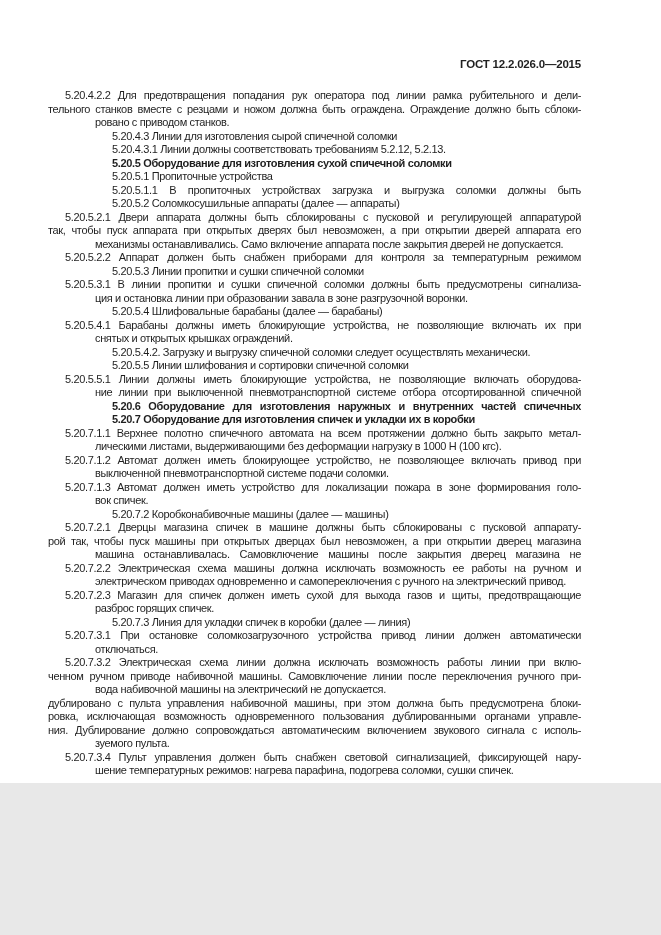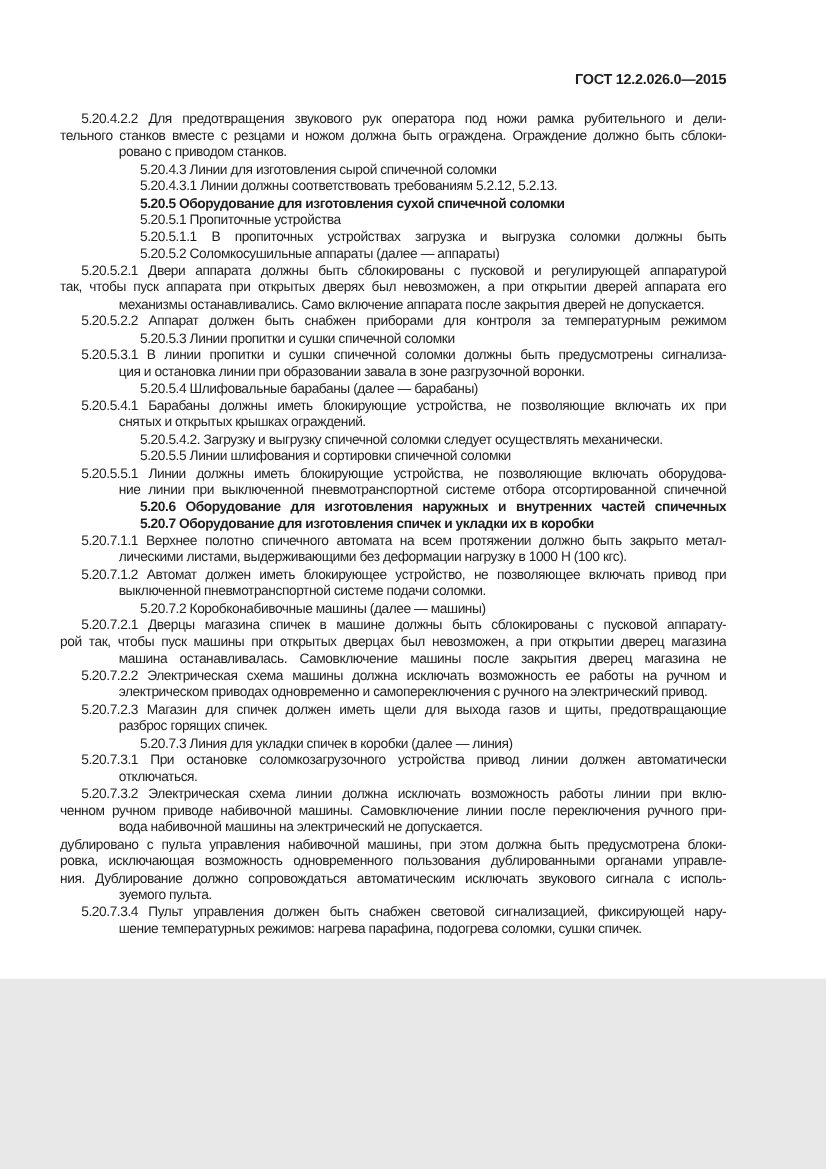--- a/index.html
+++ b/index.html
@@ -52,21 +52,21 @@
 </style>
 </head>
 <body>
 
 <div class="page">
   <div class="header">
     <span>ГОСТ 12.2.026.0—2015</span>
   </div>
   <div class="doc-body" id="doc-body">
       <div class="para">
-        <div class="line first">5.20.4.2.2 Для предотвращения звукового рук оператора под ножи рамка рубительного и дели-</div>
+        <div class="line first">5.20.4.2.2 Для предотвращения попадания рук оператора под линии рамка рубительного и дели-</div>
         <div class="line">тельного станков вместе с резцами и ножом должна быть ограждена. Ограждение должно быть сблоки-</div>
         <div class="line last">ровано с приводом станков.</div>
       </div>
       <div class="para">
         <div class="line first last">5.20.4.3 Линии для изготовления сырой спичечной соломки</div>
       </div>
       <div class="para">
         <div class="line first last">5.20.4.3.1 Линии должны соответствовать требованиям 5.2.12, 5.2.13.</div>
       </div>
       <div class="para bold">
@@ -121,51 +121,55 @@
       </div>
       <div class="para">
         <div class="line first">5.20.7.1.1 Верхнее полотно спичечного автомата на всем протяжении должно быть закрыто метал-</div>
         <div class="line last">лическими листами, выдерживающими без деформации нагрузку в 1000 Н (100 кгс).</div>
       </div>
       <div class="para">
         <div class="line first">5.20.7.1.2 Автомат должен иметь блокирующее устройство, не позволяющее включать привод при</div>
         <div class="line last">выключенной пневмотранспортной системе подачи соломки.</div>
       </div>
       <div class="para">
+        <div class="line first">5.20.7.1.3 Автомат должен иметь устройство для локализации пожара в зоне формирования голо-</div>
+        <div class="line last">вок спичек.</div>
+      </div>
+      <div class="para">
         <div class="line first last">5.20.7.2 Коробконабивочные машины (далее — машины)</div>
       </div>
       <div class="para">
         <div class="line first">5.20.7.2.1 Дверцы магазина спичек в машине должны быть сблокированы с пусковой аппарату-</div>
         <div class="line">рой так, чтобы пуск машины при открытых дверцах был невозможен, а при открытии дверец магазина</div>
         <div class="line last">машина останавливалась. Самовключение машины после закрытия дверец магазина не допускается.</div>
       </div>
       <div class="para">
         <div class="line first">5.20.7.2.2 Электрическая схема машины должна исключать возможность ее работы на ручном и</div>
         <div class="line last">электрическом приводах одновременно и самопереключения с ручного на электрический привод.</div>
       </div>
       <div class="para">
-        <div class="line first">5.20.7.2.3 Магазин для спичек должен иметь щели для выхода газов и щиты, предотвращающие</div>
+        <div class="line first">5.20.7.2.3 Магазин для спичек должен иметь сухой для выхода газов и щиты, предотвращающие</div>
         <div class="line last">разброс горящих спичек.</div>
       </div>
       <div class="para">
         <div class="line first last">5.20.7.3 Линия для укладки спичек в коробки (далее — линия)</div>
       </div>
       <div class="para">
         <div class="line first">5.20.7.3.1 При остановке соломкозагрузочного устройства привод линии должен автоматически</div>
         <div class="line last">отключаться.</div>
       </div>
       <div class="para">
         <div class="line first">5.20.7.3.2 Электрическая схема линии должна исключать возможность работы линии при вклю-</div>
         <div class="line">ченном ручном приводе набивочной машины. Самовключение линии после переключения ручного при-</div>
         <div class="line last">вода набивочной машины на электрический не допускается.</div>
       </div>
       <div class="para">
         <div class="line">дублировано с пульта управления набивочной машины, при этом должна быть предусмотрена блоки-</div>
         <div class="line">ровка, исключающая возможность одновременного пользования дублированными органами управле-</div>
-        <div class="line">ния. Дублирование должно сопровождаться автоматическим исключать звукового сигнала с исполь-</div>
+        <div class="line">ния. Дублирование должно сопровождаться автоматическим включением звукового сигнала с исполь-</div>
         <div class="line last">зуемого пульта.</div>
       </div>
       <div class="para">
         <div class="line first">5.20.7.3.4 Пульт управления должен быть снабжен световой сигнализацией, фиксирующей нару-</div>
         <div class="line last">шение температурных режимов: нагрева парафина, подогрева соломки, сушки спичек.</div>
       </div>
     </div>
   <div class="footer">
     <span>29</span>
   </div>

